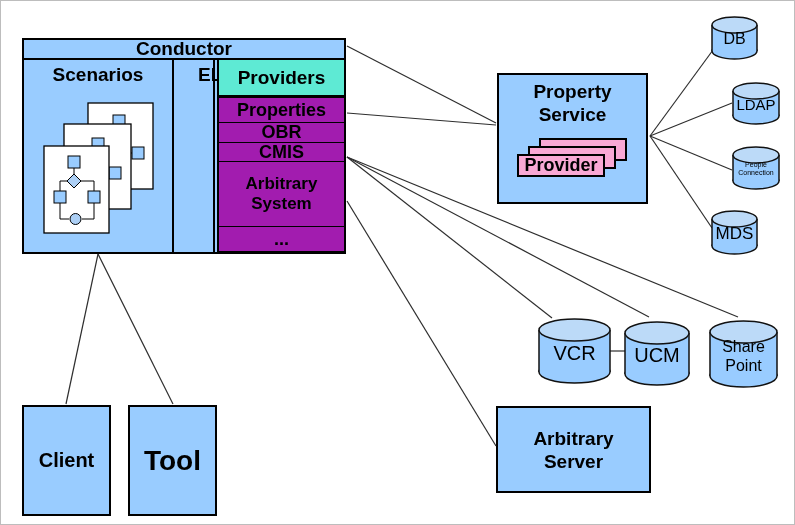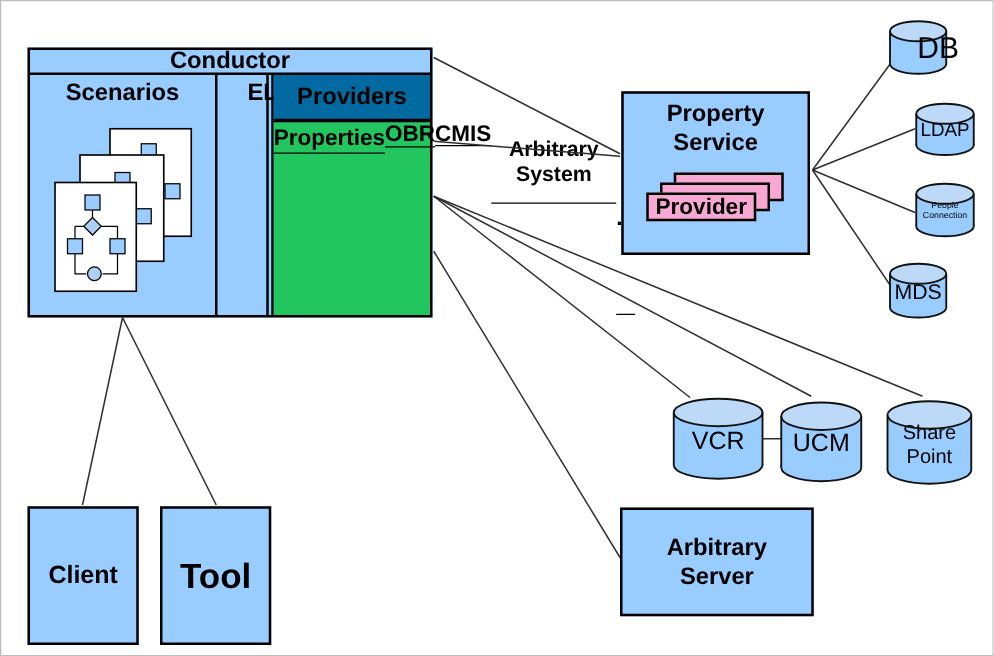--- a/index.html
+++ b/index.html
@@ -7,41 +7,41 @@
   .bluebox{position:absolute;background:#99CCFF;border:2px solid #000;box-sizing:border-box;font-weight:bold;}
   .center{display:flex;align-items:center;justify-content:center;text-align:center;}
   
   #conductor{left:21px;top:37px;width:324px;height:216px;}
   .c-header{position:absolute;left:0;top:0;width:100%;height:18px;border-bottom:2px solid #000;
             font-size:19px;line-height:18px;text-align:center;}
   .scen-label{position:absolute;left:0;top:24px;width:148px;text-align:center;font-size:19px;}
   .el-col{position:absolute;left:148px;top:20px;width:43px;bottom:0;border-left:2px solid #000;border-right:2px solid #000;box-sizing:border-box;}
   .el-col span{display:block;text-align:center;font-size:19px;margin-top:4px;margin-left:24px;}
   .prov-block{position:absolute;left:193px;top:20px;width:127px;bottom:0;border-left:2px solid #000;box-sizing:border-box;}
-  .p-header{height:35px;border-bottom:3px solid #000;background:#0369a1;font-size:19px;box-sizing:content-box;}
-  .p-rows{position:absolute;left:0;right:0;top:38px;bottom:0;background:#22c55e;display:flex;flex-direction:row;}
+  .p-header{height:35px;border-bottom:3px solid #000;background:#5eead4;font-size:19px;box-sizing:content-box;}
+  .p-rows{position:absolute;left:0;right:0;top:38px;bottom:0;background:#a21caf;display:flex;flex-direction:column;}
   .p-row{border-bottom:1px solid #000;font-size:18px;display:flex;align-items:center;justify-content:center;text-align:center;box-sizing:border-box;}
   .p-row.r0{height:25px;}.p-row.r1{height:20px;}.p-row.r2{height:19px;}
   .p-row.r3{height:65px;font-size:17px;line-height:20px;}
   .p-row.r3 span{display:inline-block;width:100px;}
   .p-row.r4{flex:1;}
   
   #property-service{left:496px;top:72px;width:151px;height:131px;}
   .ps-title{margin:5px auto 0 auto;width:100px;text-align:center;font-size:19px;line-height:23px;}
   .card{position:absolute;width:88px;height:23px;background:#f9a8d4;border:2px solid #000000;box-sizing:border-box;
         font-size:18px;line-height:19px;text-align:center;}
   .card.back{left:40px;top:63px;} .card.mid{left:29px;top:71px;} .card.front{left:18px;top:79px;}
   
   #client{left:21px;top:404px;width:89px;height:111px;font-size:20px;}
   #tool{left:127px;top:404px;width:89px;height:111px;font-size:28px;}
   #arb-server{left:495px;top:405px;width:155px;height:87px;font-size:19px;line-height:23px;}
   #arb-server span{display:inline-block;width:100px;}
   
   .cyl-label{position:absolute;z-index:6;display:flex;align-items:center;justify-content:center;text-align:center;pointer-events:none;}
-  #lbl-db{left:711px;top:20px;width:45px;height:36px;font-size:24px;padding-left:16px;}
+  #lbl-db{left:711px;top:20px;width:45px;height:36px;font-size:16px;}
   #lbl-ldap{left:732px;top:86px;width:46px;height:35px;font-size:15px;}
   #lbl-pc{left:732px;top:150px;width:46px;height:36px;font-size:7px;line-height:8px;}
   #lbl-pc span{display:inline-block;width:40px;}
   #lbl-mds{left:711px;top:214px;width:45px;height:37px;font-size:17px;}
   #lbl-vcr{left:538px;top:325px;width:71px;height:54px;font-size:20px;}
   #lbl-ucm{left:624px;top:328px;width:64px;height:53px;font-size:20px;}
   #lbl-sp{left:709px;top:327px;width:67px;height:56px;font-size:16px;line-height:19px;}
   #lbl-sp span{display:inline-block;width:52px;}
   
   #overlay{position:absolute;left:0;top:0;z-index:5;pointer-events:none;}

